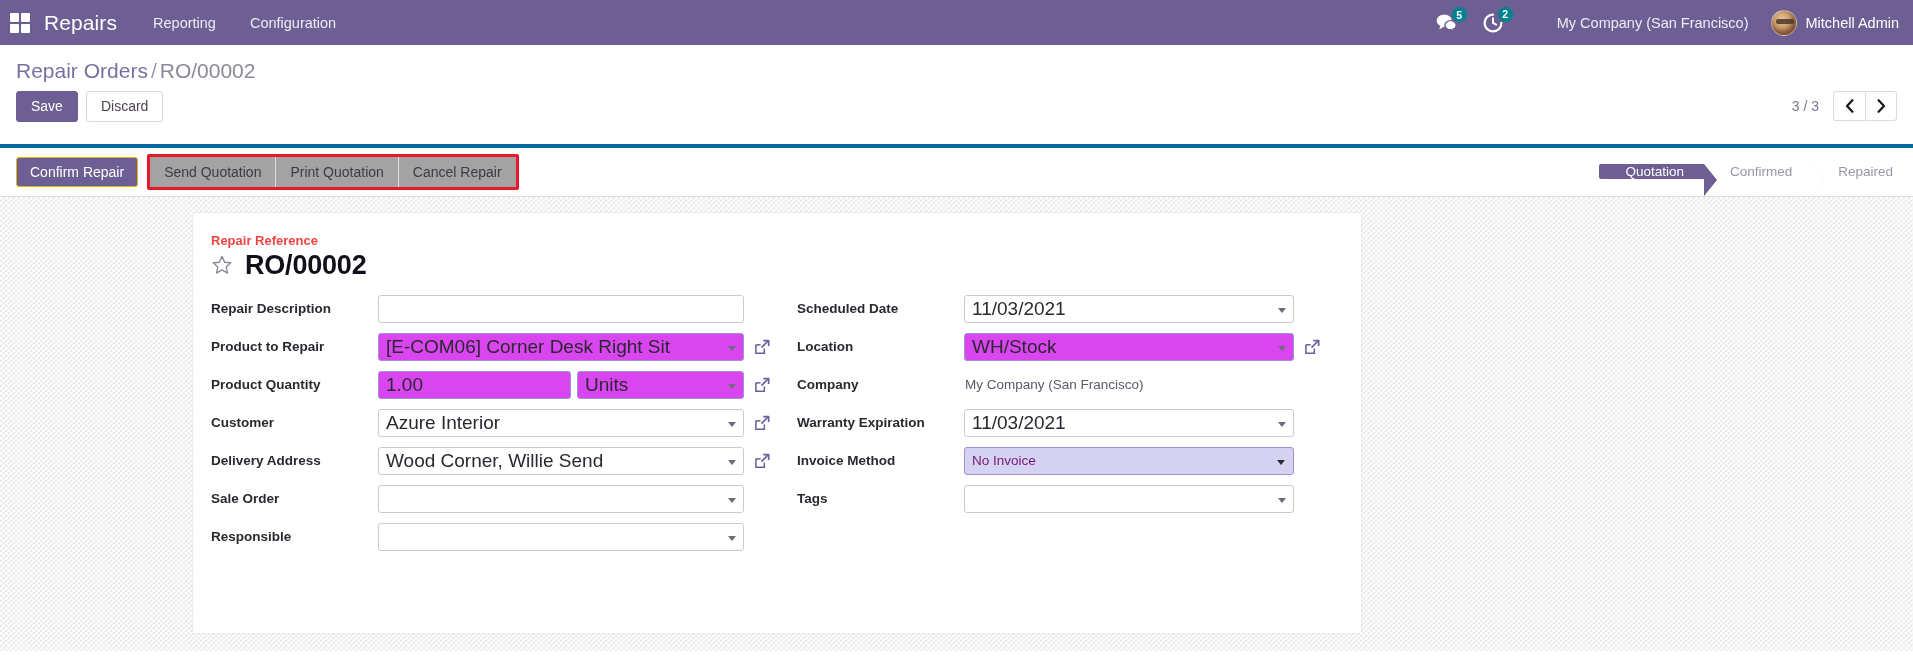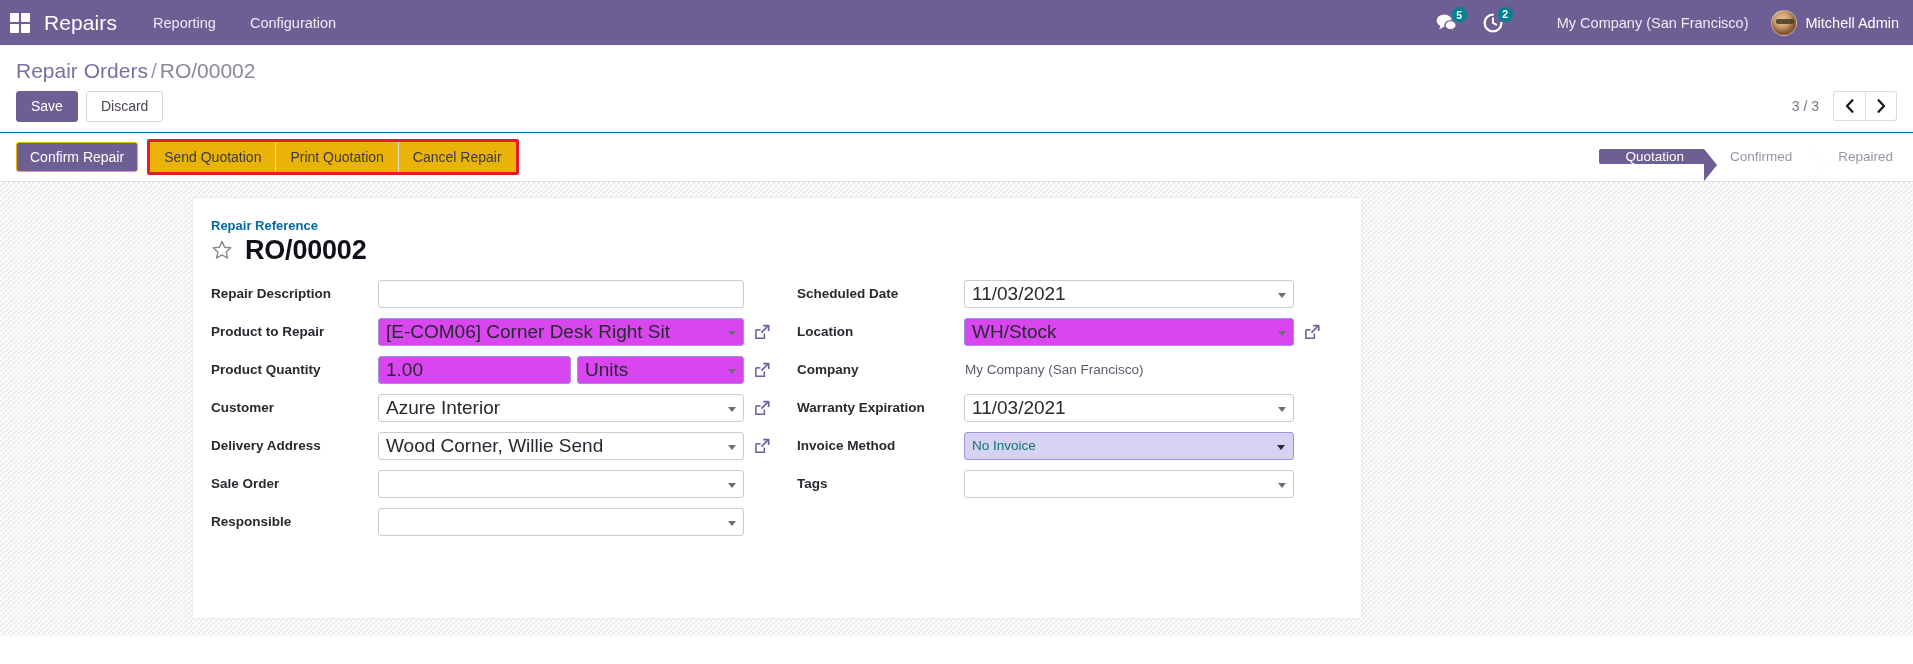--- a/index.html
+++ b/index.html
@@ -96,22 +96,22 @@
     left: 4px; top: 8px; width: 18px; height: 5px;
     background: #4a3826;
     border-radius: 2px;
     opacity: .85;
   }
   .user-name { font-size: 14.5px; color: #ffffff; }
 
   
   .control-panel {
     background: #ffffff;
-    border-bottom: 1px solid #0369a1;
-    padding: 10px 16px 0 16px;
+    border-bottom: 4px solid #0369a1;
+    padding: 10px 16px 12px 16px;
   }
   .breadcrumb {
     font-size: 21px;
     color: #8a7fa8;
     padding: 4px 0 8px 0;
     white-space: nowrap;
   }
   .bc-link { color: #7c6fa3; cursor: pointer; }
   .bc-sep { color: #9c96ae; margin: 0 3px; }
   .bc-current { color: #8e8799; }
@@ -188,21 +188,21 @@
   }
   .highlight-box {
     border: 3px solid #e8192c;
     display: flex;
     align-items: center;
     margin-left: 9px;
     padding: 0;
     border-radius: 2px;
   }
   .btn-action {
-    background: #eab308;
+    background: #a3a3a3;
     color: #3f3a46;
     border: none;
     border-right: 1px solid #dddce0;
     font-size: 14px;
     padding: 7px 14px;
     cursor: pointer;
     white-space: nowrap;
   }
   .btn-action:last-child { border-right: none; }
 
@@ -268,21 +268,21 @@
     width: 1168px;
     margin-left: 193px;
     min-height: 420px;
     padding: 20px 40px 24px 18px;
     box-shadow: 0 0 2px rgba(0,0,0,.12);
   }
   .sheet-title-block { padding: 0 0 14px 0; }
   .field-label-top {
     font-size: 13px;
     font-weight: bold;
-    color: #0369a1;
+    color: #ef4444;
     margin-bottom: 2px;
   }
   .title-line { display: flex; align-items: center; }
   .star-icon {
     width: 22px; height: 22px;
     margin-right: 12px;
     cursor: pointer;
     display: block;
   }
   .record-title {
@@ -343,21 +343,21 @@
   .input.qty { flex: 0 0 193px; margin-right: 6px; }
   .input.uom { flex: 0 0 167px; }
   .input.date { flex: 1; }
 
   .select-box {
     height: 28px;
     border: 1px solid #9c93d8;
     border-radius: 3px;
     background: #d6d2f2;
     font-size: 13.5px;
-    color: #0f766e;
+    color: #701a75;
     padding: 0 24px 0 7px;
     line-height: 26px;
     flex: 1;
     position: relative;
     cursor: pointer;
     white-space: nowrap;
     overflow: hidden;
   }
   .select-box::after {
     content: "";

